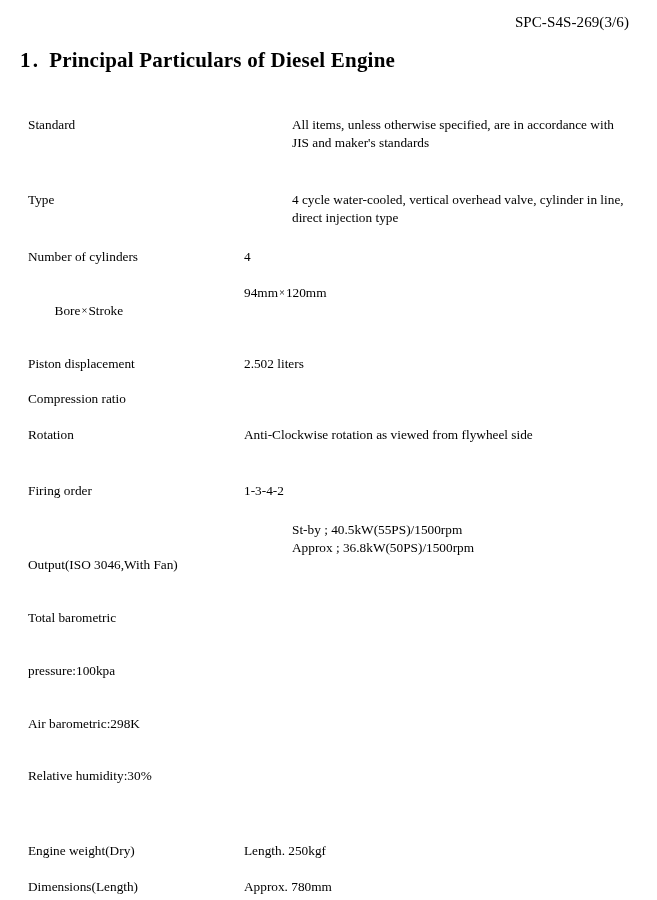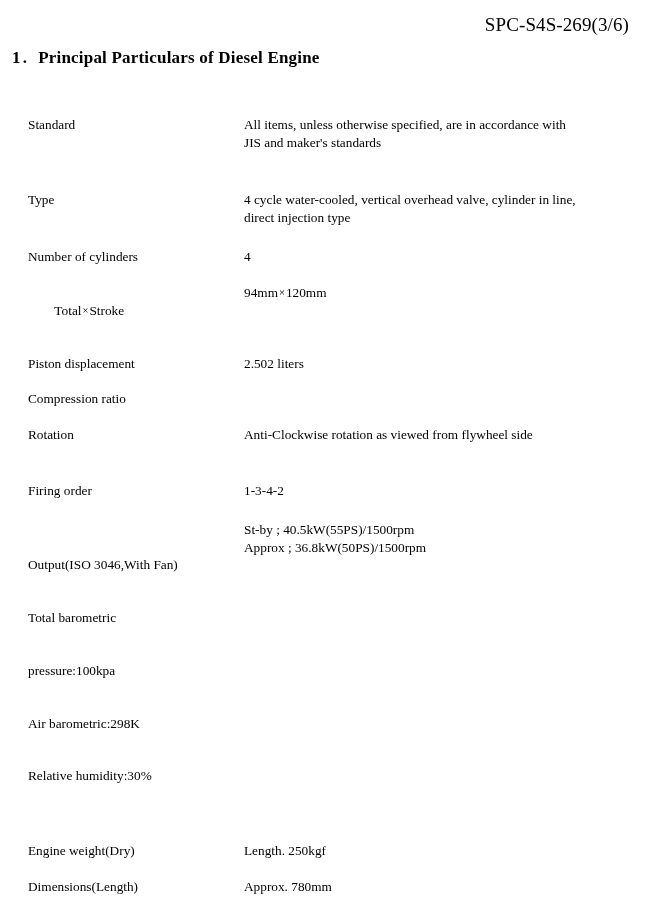--- a/index.html
+++ b/index.html
@@ -19,30 +19,30 @@
     position: relative;
     width: 657px;
     height: 900px;
     box-sizing: border-box;
   }
   
   .page-header {
     position: absolute;
     top: 14px;
     right: 28px;
-    font-size: 19px;
+    font-size: 15px;
     letter-spacing: 0.1px;
     white-space: nowrap;
   }
   
   .section-title {
     position: absolute;
     top: 48px;
-    left: 12px;
-    font-size: 17px;
+    left: 20px;
+    font-size: 21px;
     font-weight: bold;
     letter-spacing: 0.2px;
     white-space: nowrap;
     font-family: Liberation Serif, serif;
   }
   .title-num { margin-right: 2px; }
   .title-dot { margin-right: 11px; }
   
   .spec-list {
     position: absolute;
@@ -57,21 +57,21 @@
     line-height: 17.6px;
   }
   .spec-label {
     width: 216px;
     flex: 0 0 216px;
     white-space: pre;
   }
   .spec-value {
     flex: 1 1 auto;
   }
-  .spec-value .vline { display: block; white-space: pre; }
+  .spec-value .vline { display: block; white-space: pre; margin-left: 48px; }
   .spec-label .lline { display: block; white-space: pre; }
   .mult {
     font-size: 10.5px;
     vertical-align: 1px;
     padding: 0 1px;
   }
   
   .gap-sm { height: 18px; }
   .gap-md { height: 22px; }
   .gap-lg { height: 38px; }
@@ -114,21 +114,21 @@
 
     <div class="spec-row">
       <div class="spec-label">Number of cylinders</div>
       <div class="spec-value">4</div>
     </div>
 
     <div class="gap-sm"></div>
 
     <div class="spec-row">
       <div class="spec-label">
-        <span>Total</span><span class="mult">×</span><span>Stroke</span>
+        <span>Bore</span><span class="mult">×</span><span>Stroke</span>
       </div>
       <div class="spec-value">
         <span>94mm</span><span class="mult">×</span><span>120mm</span>
       </div>
     </div>
 
     <div class="gap-sm"></div>
 
     <div class="spec-row">
       <div class="spec-label">Piston displacement</div>

